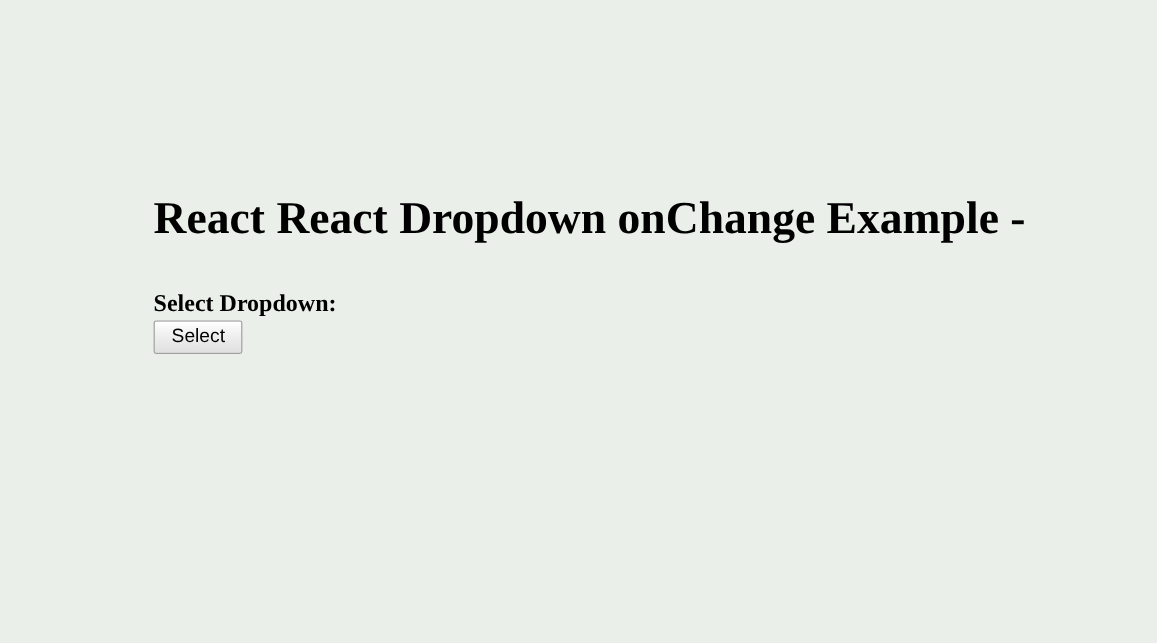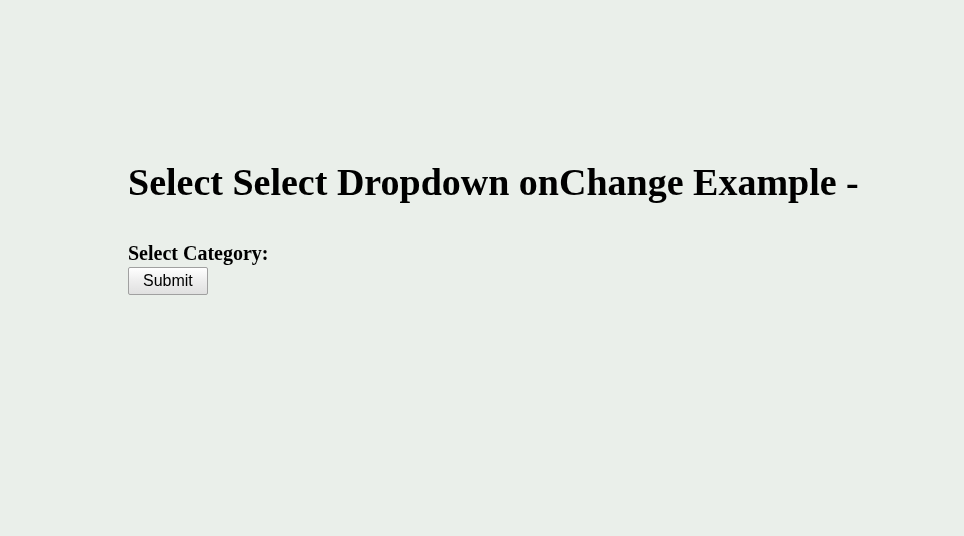--- a/index.html
+++ b/index.html
@@ -67,21 +67,21 @@
       background: linear-gradient(to bottom, #ffffff 0%, #efefef 45%, #e0e0e0 100%);
       border: 1px solid #a0a0a0;
       border-radius: 2px;
       cursor: pointer;
     }
   </style>
 </head>
 <body>
 
 <div class="container">
-  <h1>Select Select Dropdown onChange Example -</h1>
+  <h1>React React Dropdown onChange Example -</h1>
 
-  <label class="form-label">Select Category:</label>
+  <label class="form-label">Select Dropdown:</label>
 
 
   <div>
-    <button type="button">Submit</button>
+    <button type="button">Select</button>
   </div>
 </div>
 
 </body></html>

